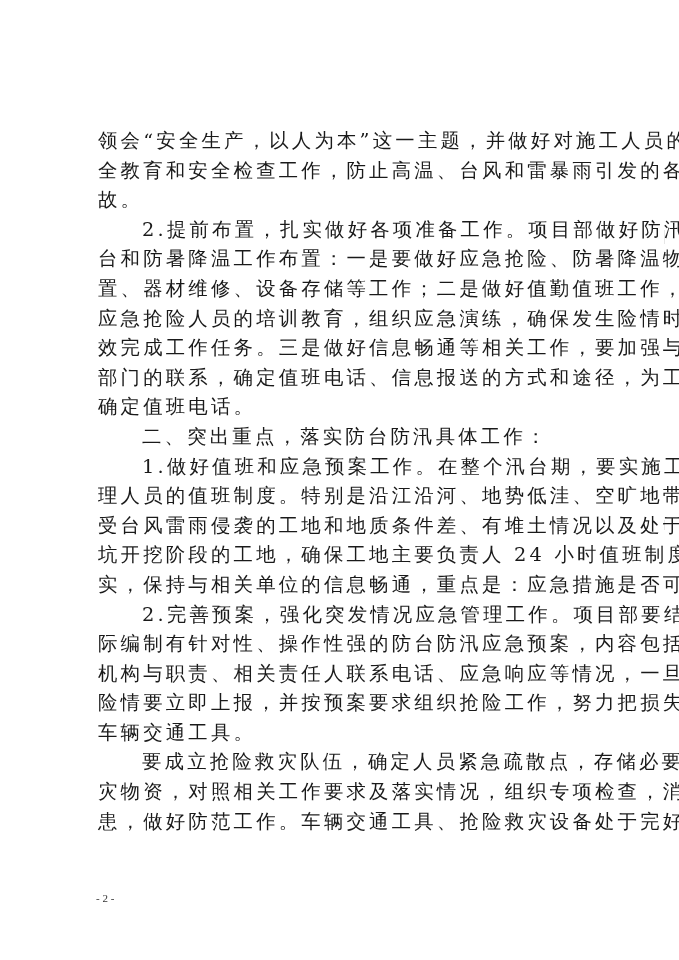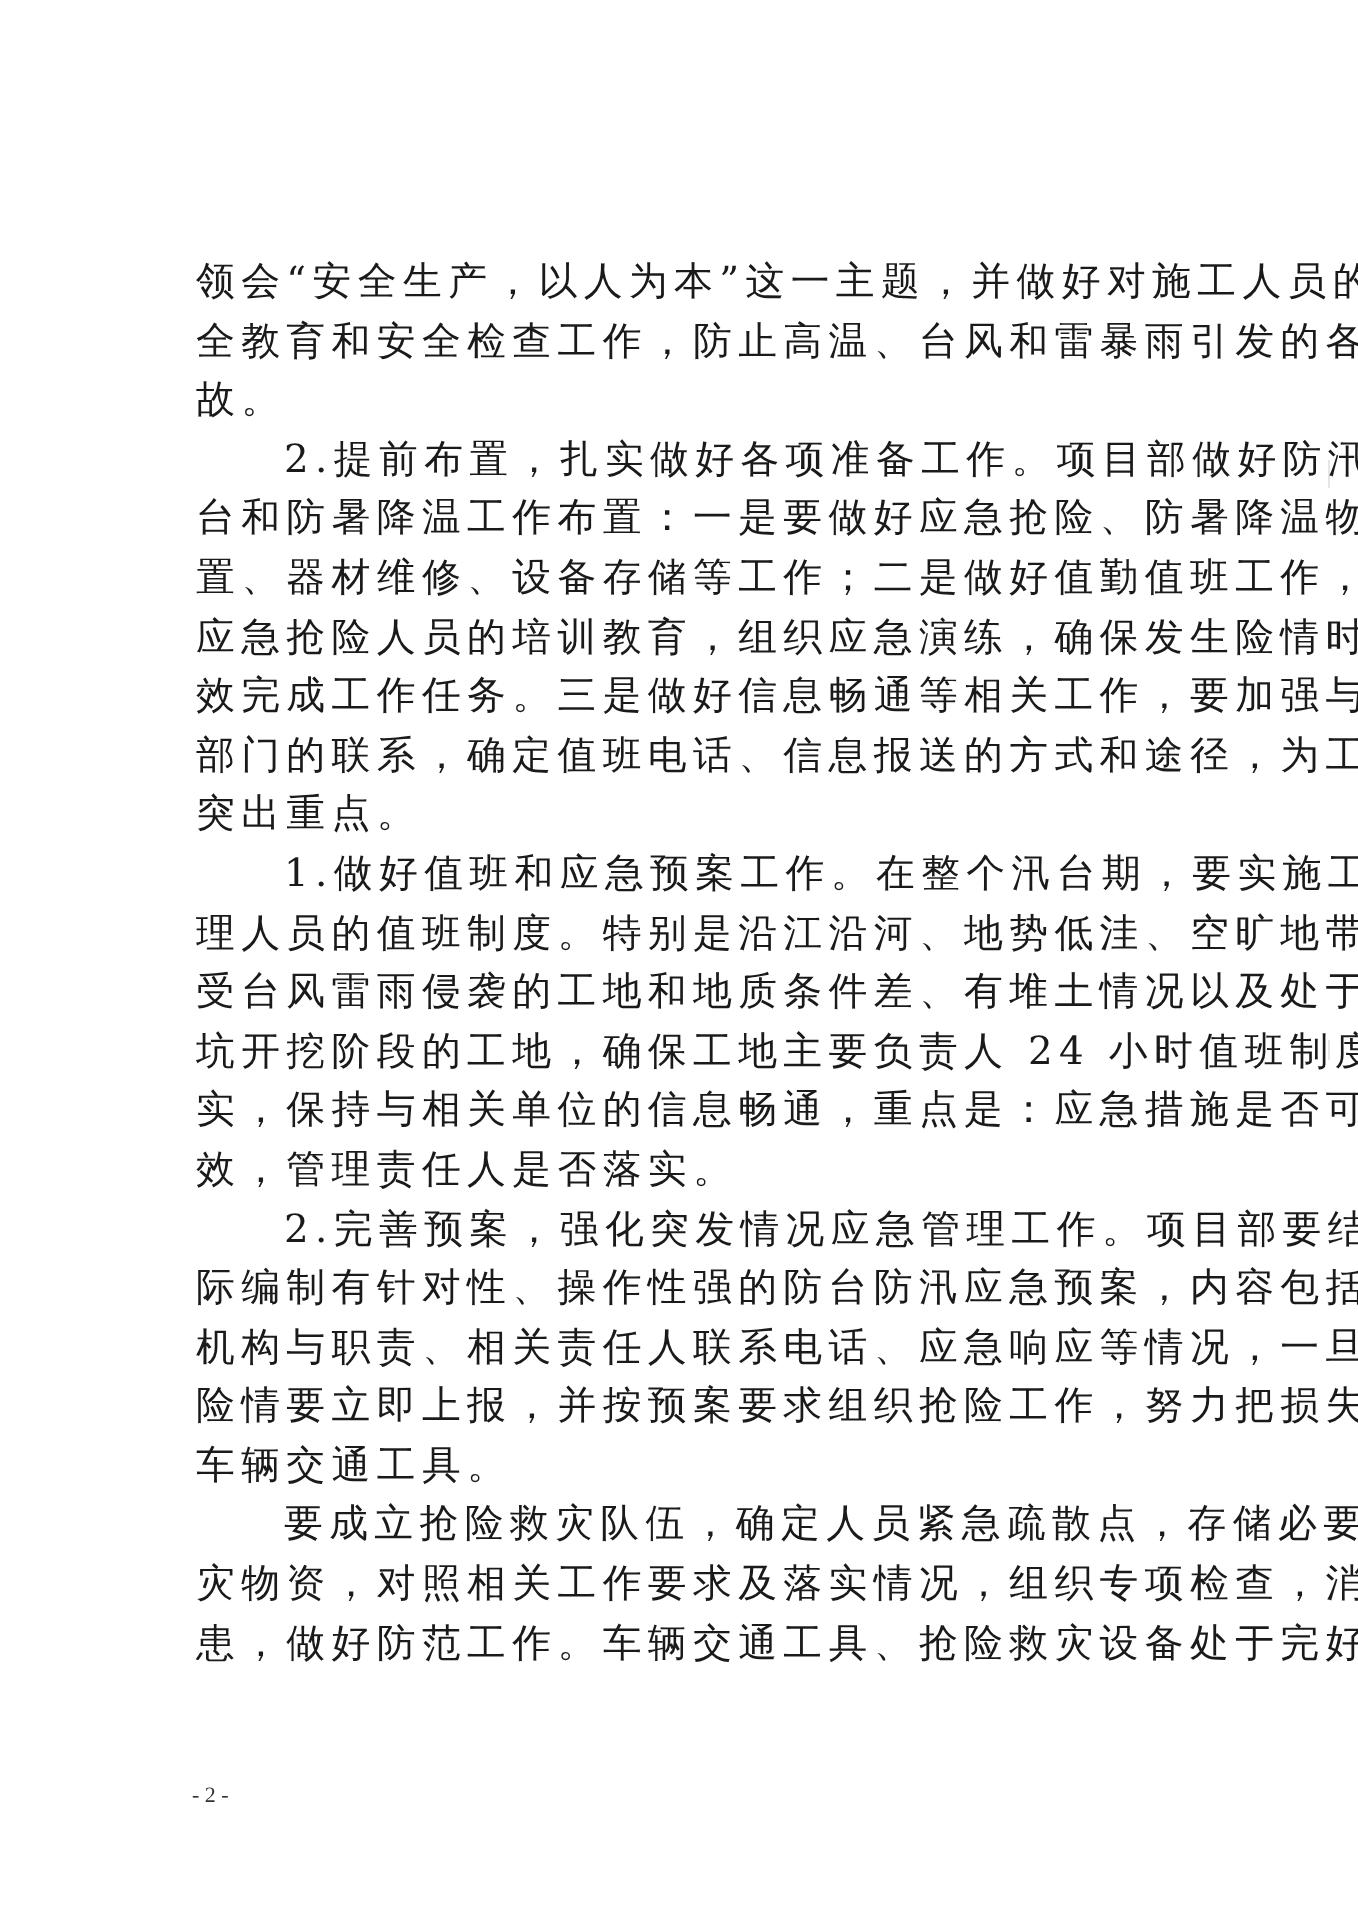--- a/index.html
+++ b/index.html
@@ -67,27 +67,27 @@
   <div class="body-text" id="body-text">
       <div class="line">领会“安全生产，以人为本”这一主题，并做好对施工人员的安</div>
       <div class="line">全教育和安全检查工作，防止高温、台风和雷暴雨引发的各类事</div>
       <div class="line last">故。</div>
       <div class="line indent">2.提前布置，扎实做好各项准备工作。项目部做好防汛、防</div>
       <div class="line">台和防暑降温工作布置：一是要做好应急抢险、防暑降温物资购</div>
       <div class="line">置、器材维修、设备存储等工作；二是做好值勤值班工作，加强</div>
       <div class="line">应急抢险人员的培训教育，组织应急演练，确保发生险情时能有</div>
       <div class="line">效完成工作任务。三是做好信息畅通等相关工作，要加强与有关</div>
       <div class="line">部门的联系，确定值班电话、信息报送的方式和途径，为工作推</div>
-      <div class="line last">突出重点。</div>
+      <div class="line last">确定值班电话。</div>
+      <div class="line indent last">二、突出重点，落实防台防汛具体工作：</div>
       <div class="line indent">1.做好值班和应急预案工作。在整个汛台期，要实施工地管</div>
       <div class="line">理人员的值班制度。特别是沿江沿河、地势低洼、空旷地带等易</div>
       <div class="line">受台风雷雨侵袭的工地和地质条件差、有堆土情况以及处于深基</div>
       <div class="line">坑开挖阶段的工地，确保工地主要负责人 24 小时值班制度的落</div>
       <div class="line">实，保持与相关单位的信息畅通，重点是：应急措施是否可靠有</div>
-      <div class="line last">效，管理责任人是否落实。</div>
       <div class="line indent">2.完善预案，强化突发情况应急管理工作。项目部要结合实</div>
       <div class="line">际编制有针对性、操作性强的防台防汛应急预案，内容包括组织</div>
       <div class="line">机构与职责、相关责任人联系电话、应急响应等情况，一旦出现</div>
       <div class="line">险情要立即上报，并按预案要求组织抢险工作，努力把损失降低</div>
       <div class="line last">车辆交通工具。</div>
       <div class="line indent">要成立抢险救灾队伍，确定人员紧急疏散点，存储必要的救</div>
       <div class="line">灾物资，对照相关工作要求及落实情况，组织专项检查，消除隐</div>
       <div class="line">患，做好防范工作。车辆交通工具、抢险救灾设备处于完好状态。</div>
     </div>
 

